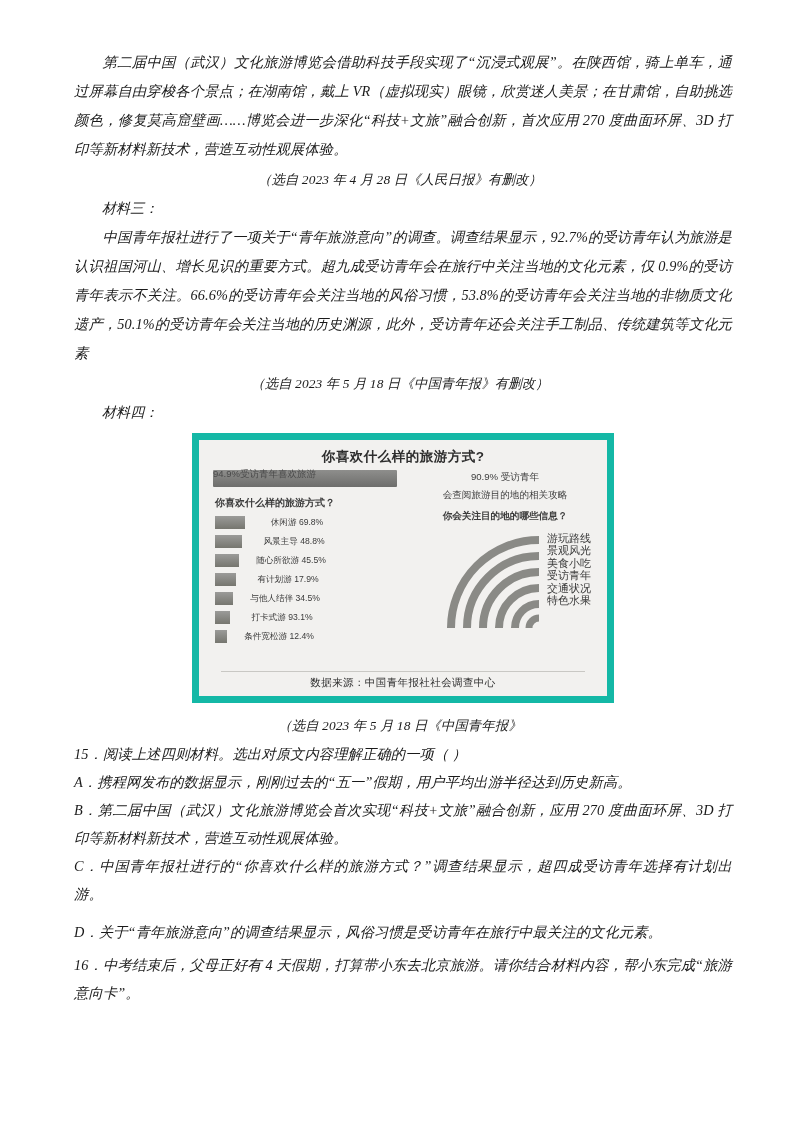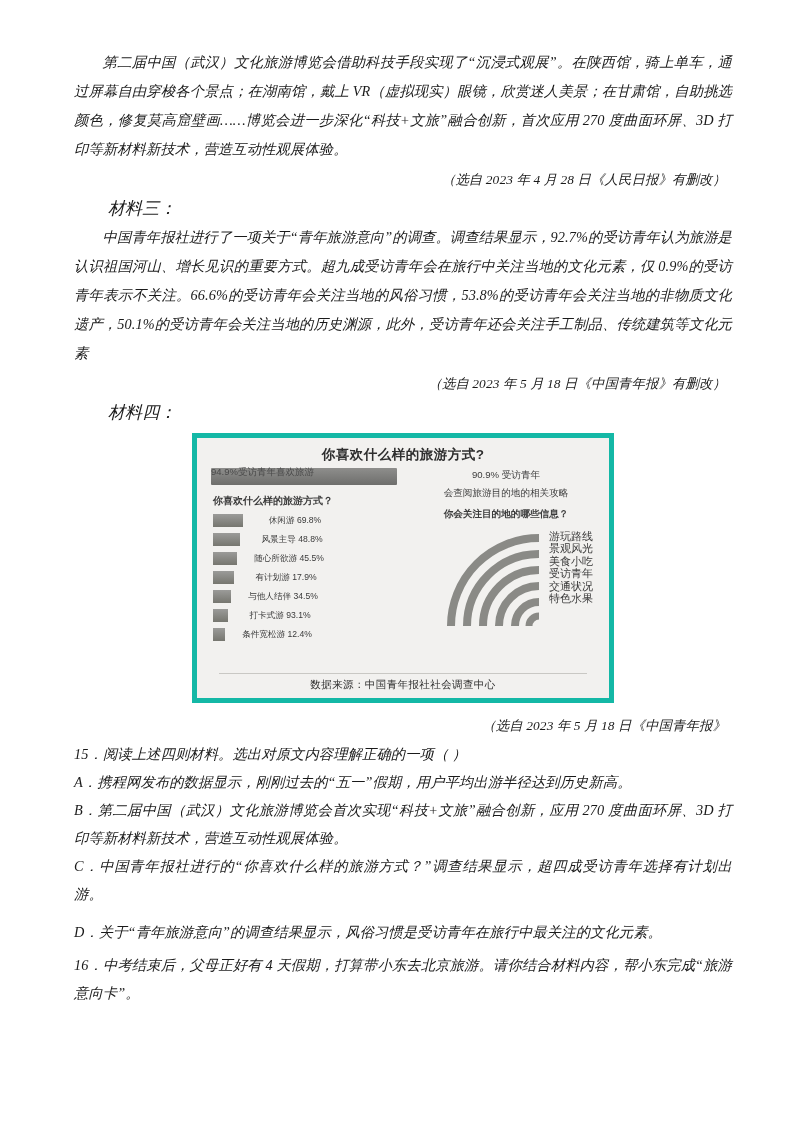--- a/index.html
+++ b/index.html
@@ -27,28 +27,28 @@
     font-size: 14.3px;
     line-height: 29px;
     text-align: justify;
     letter-spacing: 0.1px;
     font-style: italic;
   }
   .indent2 {
     text-indent: 2em;
   }
   .src-line {
-    text-align: right;
+    text-align: center;
     font-size: 13.4px;
     line-height: 29px;
     margin-top: 1px;
     padding-right: 6px;
   }
   .label-line {
-    font-size: 17px;
+    font-size: 14px;
     line-height: 29px;
     text-indent: 2em;
   }
   .q-line {
     font-size: 14.3px;
     line-height: 28px;
     text-align: justify;
   }
   .opt {
     font-size: 14.3px;
@@ -66,21 +66,21 @@
     width: 100%;
     display: flex;
     justify-content: center;
     margin-top: 6px;
   }
   .figure {
     position: relative;
     width: 422px;
     height: 270px;
     background: #f2f1ef;
-    border: 5px solid #14b8a6;
+    border: 7px solid #14b8a6;
     box-sizing: border-box;
     overflow: hidden;
     font-family: "Liberation Sans", sans-serif;
     color: #3a3a3a;
   }
   .fig-title {
     text-align: center;
     font-size: 13.5px;
     font-weight: bold;
     color: #2e2e2e;

